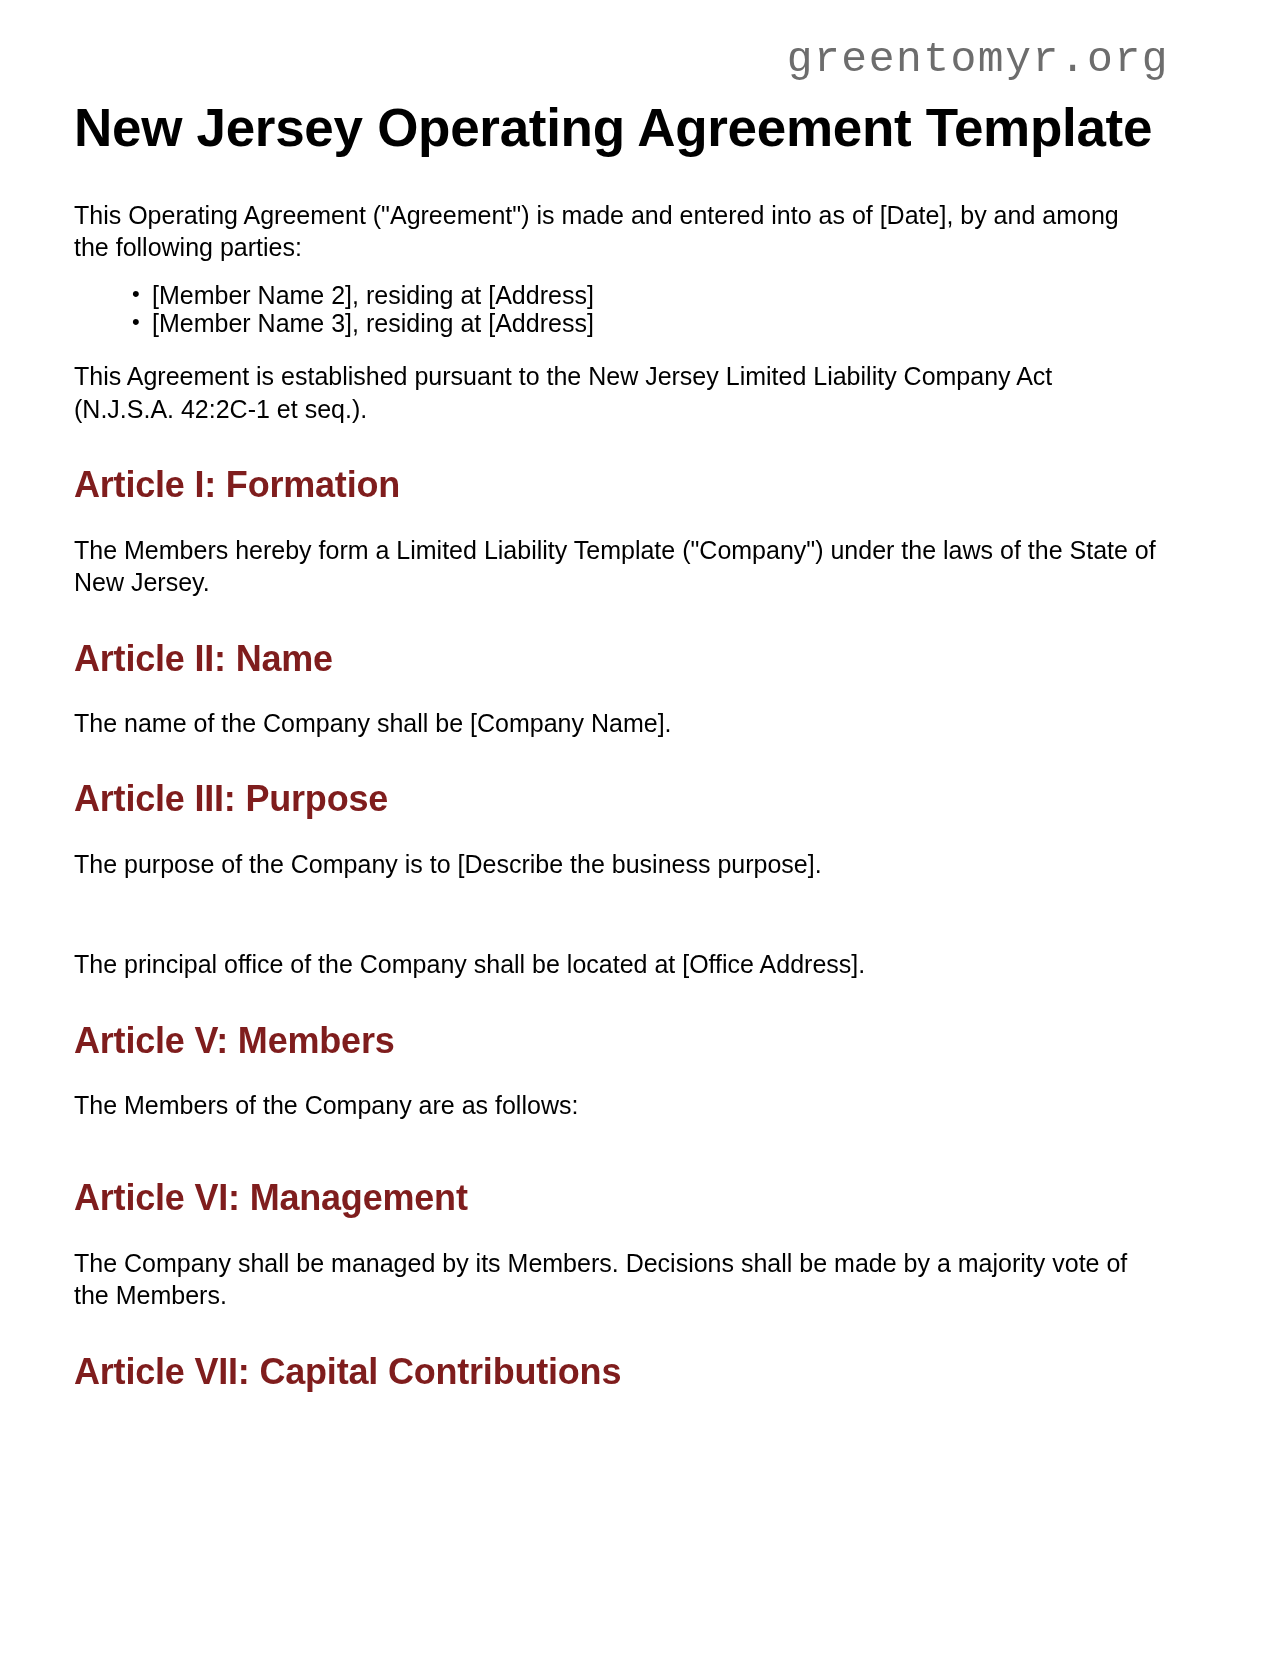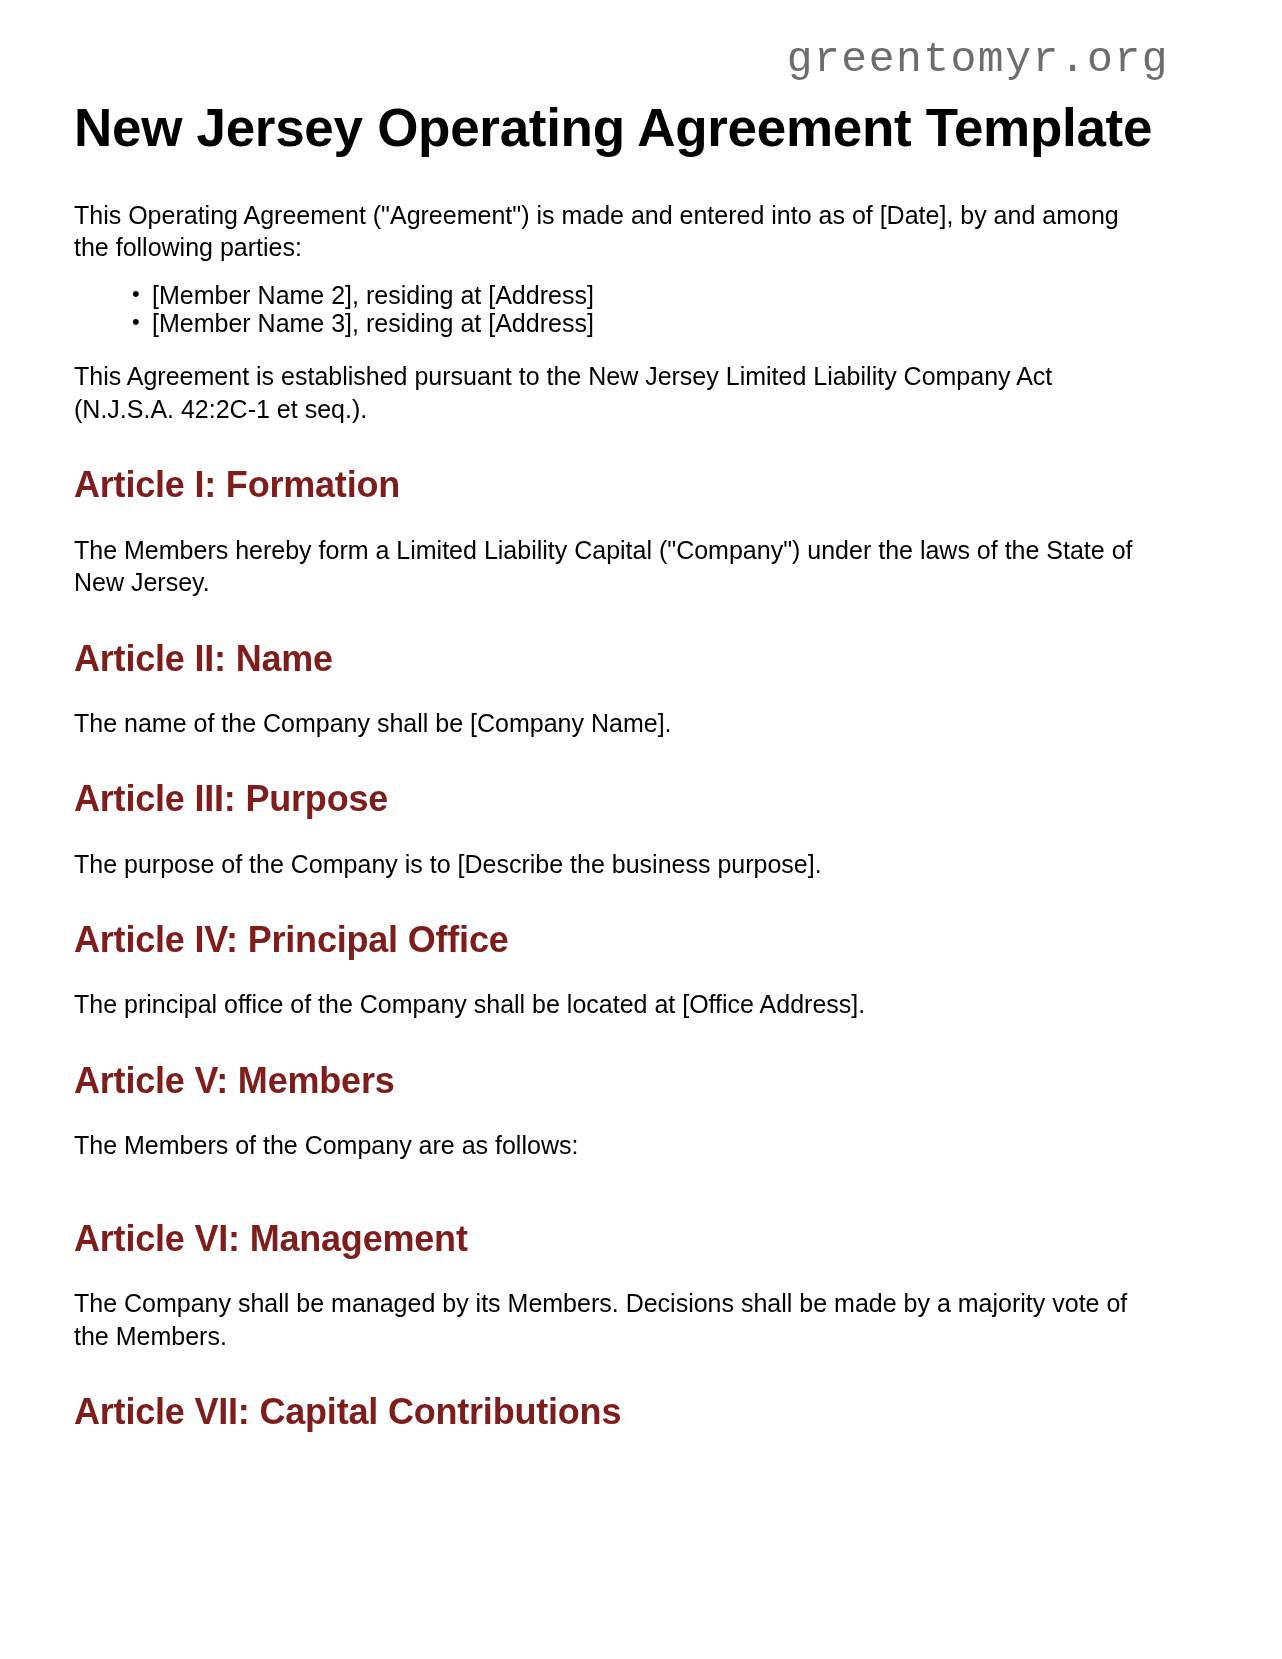--- a/index.html
+++ b/index.html
@@ -129,34 +129,33 @@
       <li>[Member Name 3], residing at [Address]</li>
     </ul>
 
     <div class="sp-ul-bot"></div>
 
     <p class="body-text">This Agreement is established pursuant to the New Jersey Limited Liability Company Act (N.J.S.A. 42:2C-1 et seq.).</p>
 
     <div class="sp-before-h2"></div>
     <h2 class="article-heading">Article I: Formation</h2>
     <div class="sp-after-h2"></div>
-    <p class="body-text">The Members hereby form a Limited Liability Capital ("Company") under the laws of the State of New Jersey.</p>
+    <p class="body-text">The Members hereby form a Limited Liability Template ("Company") under the laws of the State of New Jersey.</p>
 
     <div class="sp-before-h2"></div>
     <h2 class="article-heading">Article II: Name</h2>
     <div class="sp-after-h2"></div>
     <p class="body-text">The name of the Company shall be [Company Name].</p>
 
     <div class="sp-before-h2"></div>
     <h2 class="article-heading">Article III: Purpose</h2>
     <div class="sp-after-h2"></div>
     <p class="body-text">The purpose of the Company is to [Describe the business purpose].</p>
 
     <div class="sp-before-h2"></div>
-    <h2 class="article-heading">Article IV: Principal Office</h2>
     <div class="sp-after-h2"></div>
     <p class="body-text">The principal office of the Company shall be located at [Office Address].</p>
 
     <div class="sp-before-h2"></div>
     <h2 class="article-heading">Article V: Members</h2>
     <div class="sp-after-h2"></div>
     <p class="body-text">The Members of the Company are as follows:</p>
     <div class="sp-ul-top"></div>
 
     <div class="sp-before-h2"></div>

